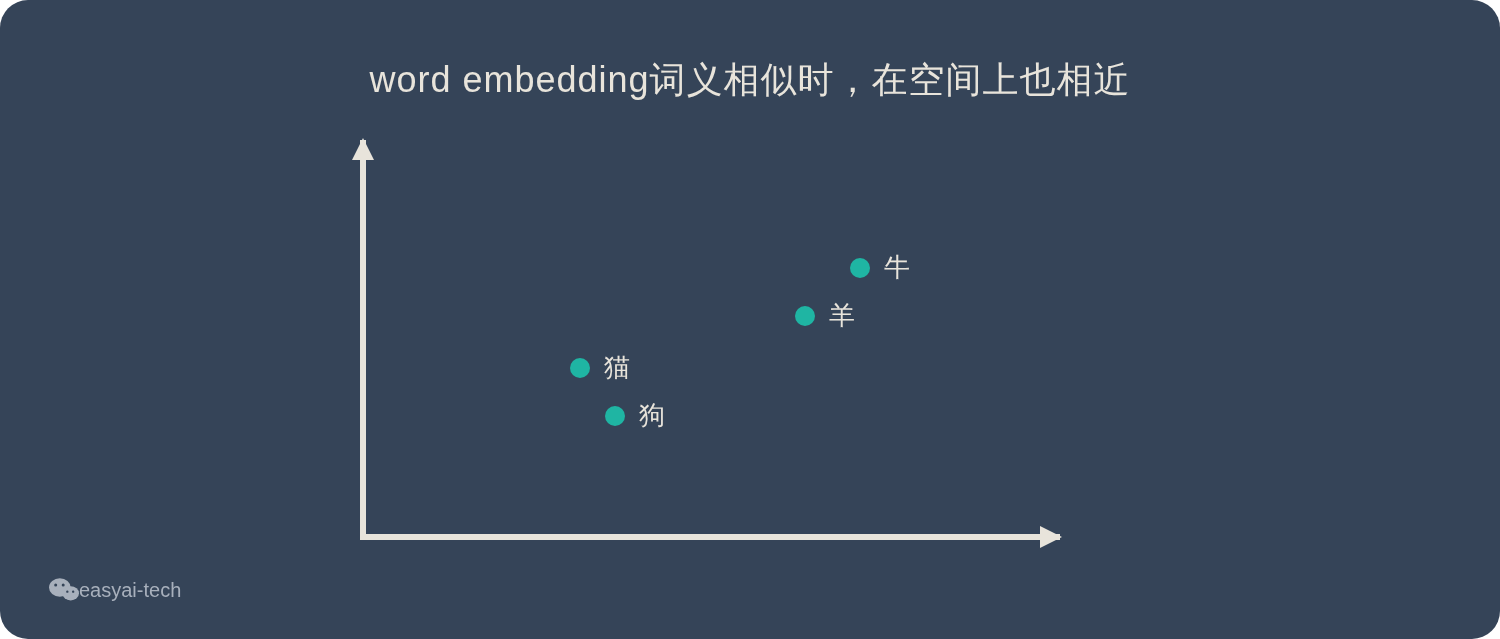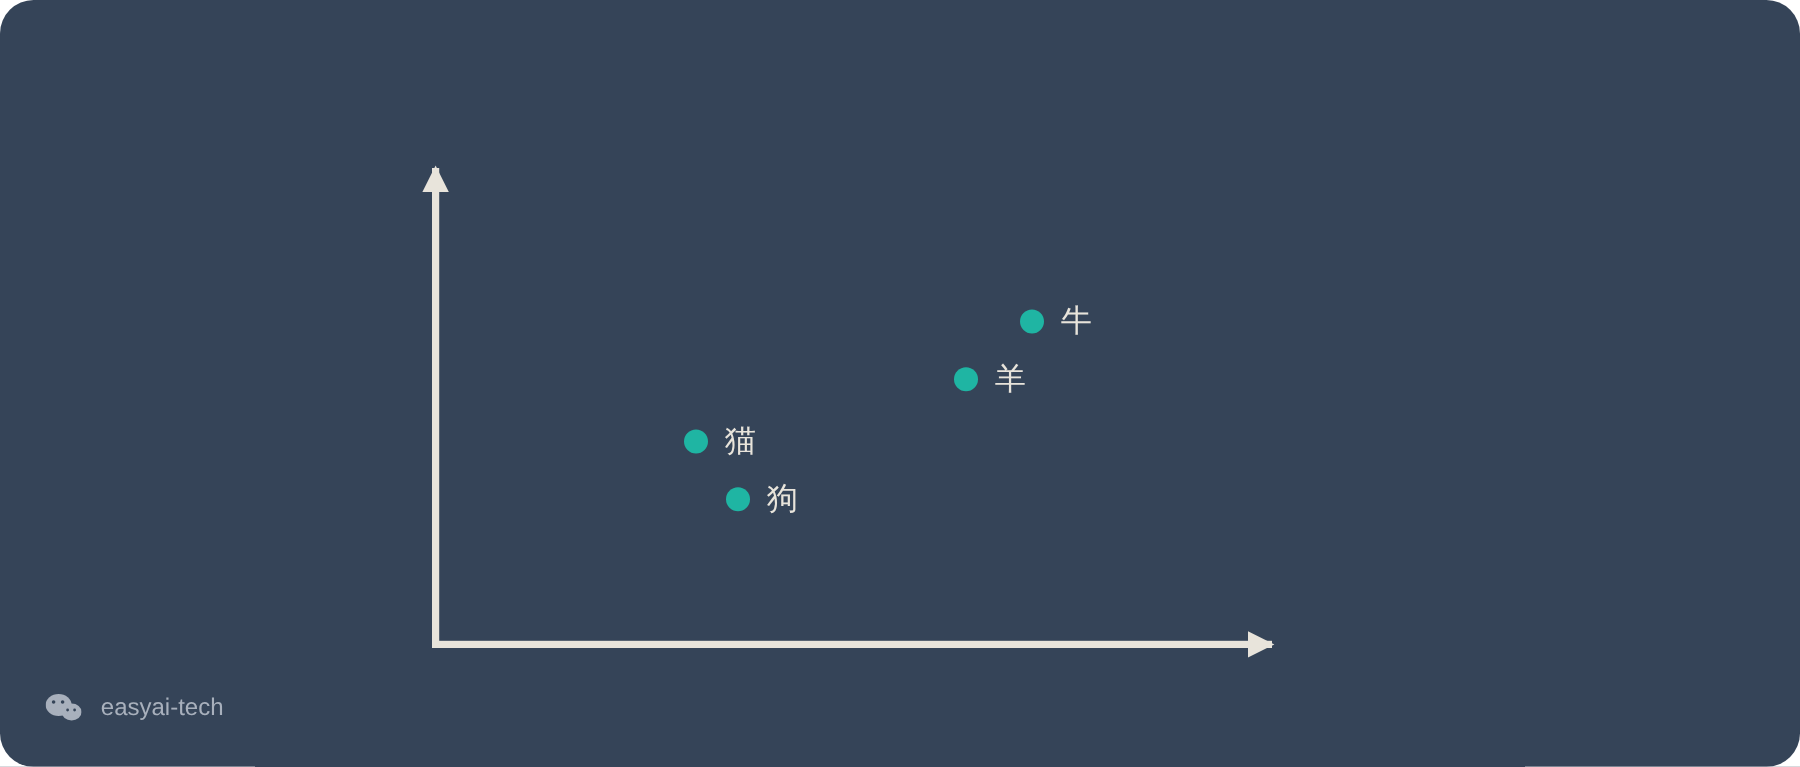--- a/index.html
+++ b/index.html
@@ -87,44 +87,45 @@
       border-radius: 50%;
       background: #1fb5a3;
     }
     .label {
       color: #e8e4db;
       font-size: 26px;
       font-weight: 400;
     }
     .watermark {
       position: absolute;
-      left: 38px;
+      left: 49px;
       bottom: 36px;
       display: flex;
       align-items: center;
-      gap: 16px;
+      gap: 0;
       color: #a8b0bc;
       font-size: 20px;
       text-align: center;
     }
     .wechat-icon {
       width: 30px;
       height: 26px;
       position: relative;
     }
     .wechat-icon svg {
       width: 100%;
       height: 100%;
       fill: #a8b0bc;
     }
   </style>
 </head>
 <body>
 
 <div class="canvas">
+  <div class="title">word embedding词义相似时，在空间上也相近</div>
 
   <div class="chart-area">
     <div class="y-axis"></div>
     <div class="y-arrow"></div>
     <div class="x-axis"></div>
     <div class="x-arrow"></div>
 
     <div class="point" style="left:210px; top:210px;">
       <div class="dot"></div>
       <div class="label">猫</div>

